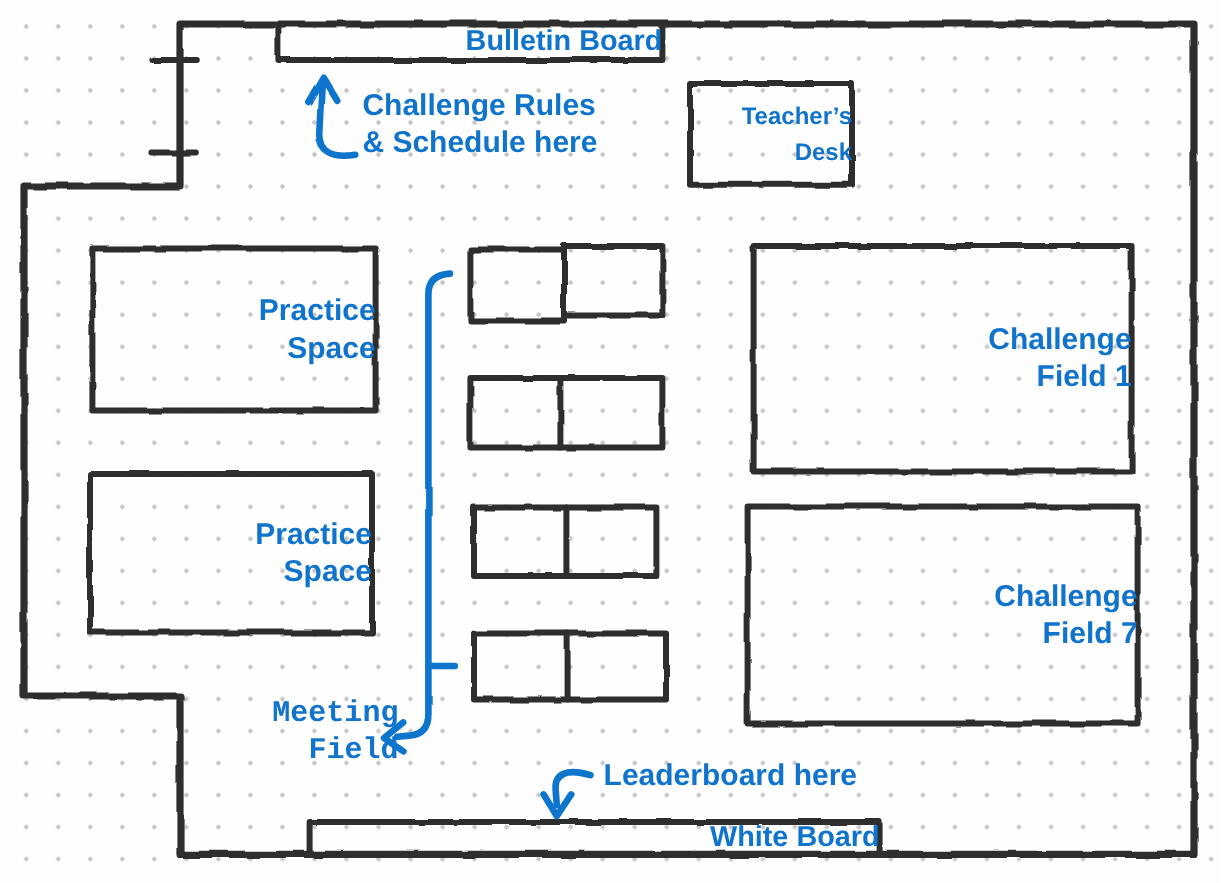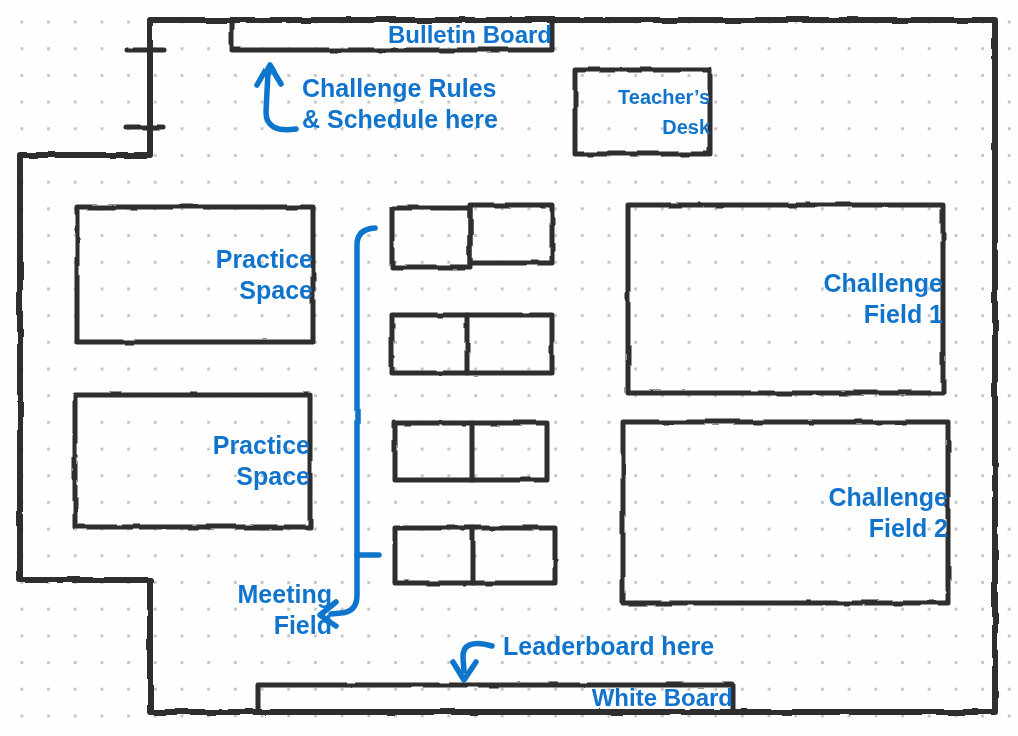--- a/index.html
+++ b/index.html
@@ -34,21 +34,21 @@
     pointer-events:none;
   }
   .label span{display:block;}
   #lbl-bulletin{left:232px;top:20px;width:320px;height:30px;font-size:24px;line-height:30px;}
   #lbl-rules{left:302px;top:71px;width:240px;height:66px;align-items:flex-start;text-align:left;}
   #lbl-teacher{left:575px;top:70px;width:135px;height:84px;font-size:20px;line-height:30px;}
   #lbl-practice1{left:77px;top:207px;width:236px;height:135px;}
   #lbl-practice2{left:75px;top:395px;width:235px;height:132px;}
   #lbl-field1{left:628px;top:205px;width:315px;height:188px;}
   #lbl-field2{left:623px;top:422px;width:325px;height:181px;}
-  #lbl-meeting{left:202px;top:579px;width:130px;height:62px;}
+  #lbl-meeting{left:202px;top:579px;width:130px;height:62px;font-family:Liberation Mono, monospace;}
   #lbl-leaderboard{left:503px;top:631px;width:240px;height:30px;align-items:flex-start;text-align:right;}
   #lbl-whiteboard{left:258px;top:684px;width:475px;height:28px;font-size:24px;line-height:28px;}
 </style>
 </head>
 <body>
 
 <div class="canvas">
 
   <svg class="plan" width="1018" height="736" viewBox="0 0 1018 736">
     <defs>
@@ -125,21 +125,21 @@
     <span>Space</span>
   </div>
 
   <div class="label" id="lbl-field1">
     <span>Challenge</span>
     <span>Field 1</span>
   </div>
 
   <div class="label" id="lbl-field2">
     <span>Challenge</span>
-    <span>Field 2</span>
+    <span>Field 7</span>
   </div>
 
   <div class="label" id="lbl-meeting">
     <span>Meeting</span>
     <span>Field</span>
   </div>
 
   <div class="label" id="lbl-leaderboard">
     <span>Leaderboard here</span>
   </div>

